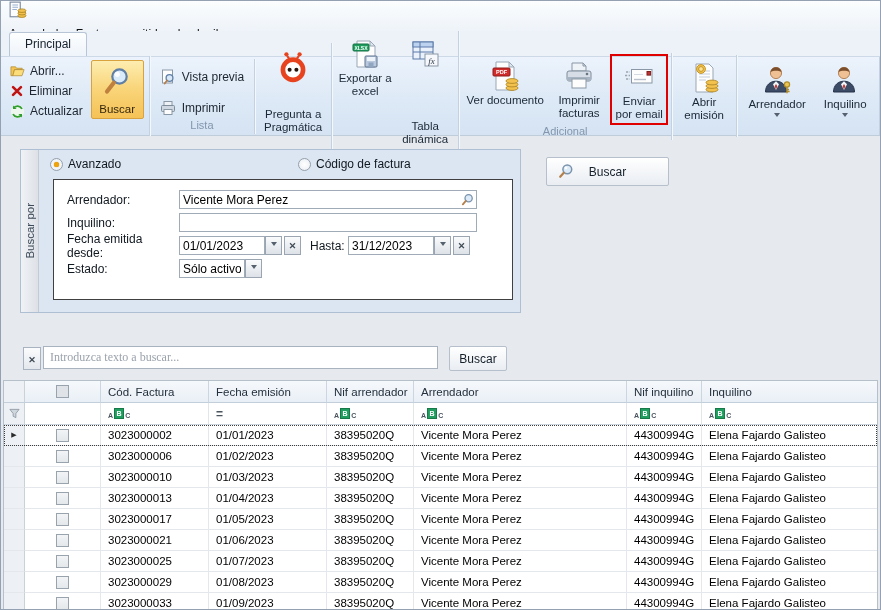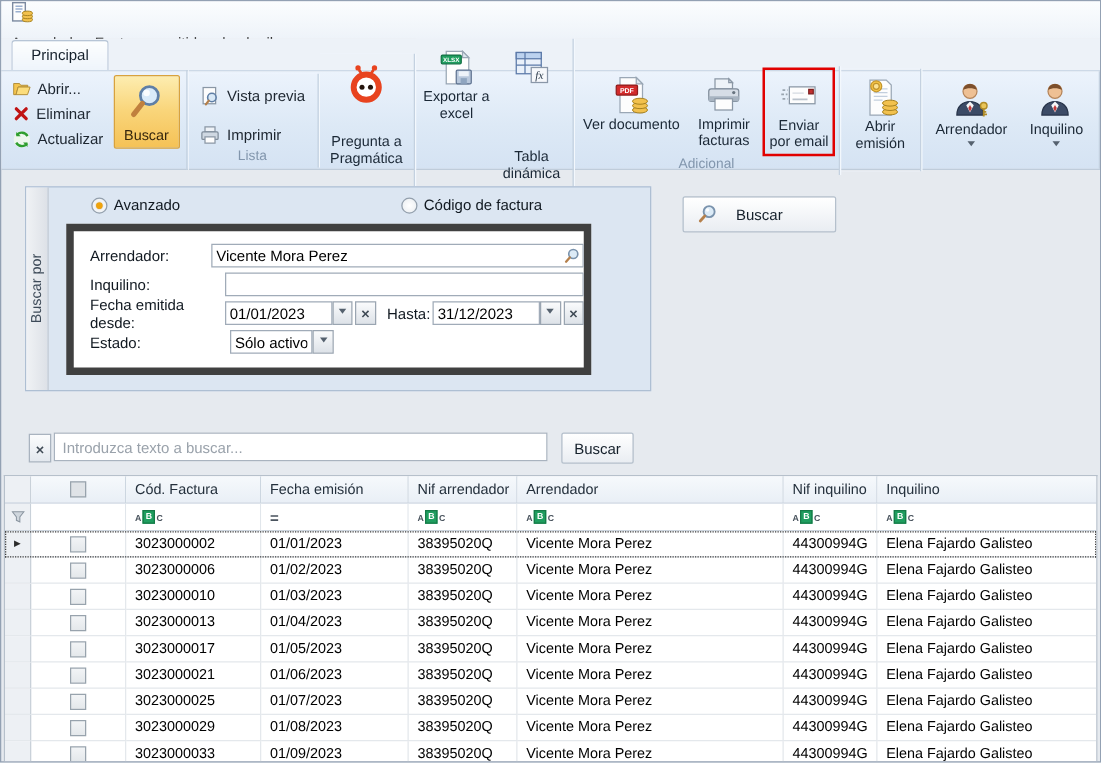--- a/index.html
+++ b/index.html
@@ -36,46 +36,46 @@
     display:flex;flex-direction:column;align-items:center;justify-content:space-between;padding:5px 2px 3px;}
   .buscar-big .blbl{font-size:11.5px;color:#35260d;}
   .ddarrow{width:0;height:0;border:3.5px solid transparent;border-top:4px solid #55616e;margin-top:2px;}
   .redbox{border:2px solid #e10000;display:flex;align-self:flex-start;margin-top:-1px;height:71px;box-sizing:border-box;}
   
   .groupbox{position:absolute;left:19px;top:148px;width:501px;height:164px;background:#dce6f2;
     border:1px solid #aebfd3;box-sizing:border-box;}
   .dockstrip{position:absolute;left:0;top:0;bottom:0;width:17px;background:linear-gradient(90deg,#f0f2f5,#dde1e7);
     border-right:1px solid #c2cad4;display:flex;align-items:center;justify-content:center;}
   .dockstrip span{writing-mode:vertical-rl;transform:rotate(180deg);font-size:11.5px;color:#3d4a58;}
-  .radiorow{position:absolute;left:34px;top:7px;right:4px;height:20px;}
+  .radiorow{position:absolute;left:11px;top:7px;right:4px;height:20px;}
   .radio{position:absolute;display:flex;align-items:center;gap:5px;font-size:12px;color:#101820;}
   .rdot{width:13px;height:13px;border-radius:50%;border:1px solid #94a0ad;background:radial-gradient(#fff,#e8ecf0);box-sizing:border-box;position:relative;}
   .radio.sel .rdot::after{content:"";position:absolute;left:3px;top:3px;width:5px;height:5px;border-radius:50%;background:#f0a30a;box-shadow:0 0 1px #b97b00;}
-  .innerbox{position:absolute;left:32px;top:29px;width:420px;height:121px;background:#fff;
-    border:6px solid #404040;box-sizing:border-box;padding:8px 0 0 13px;}
+  .innerbox{position:absolute;left:32px;top:29px;width:460px;height:121px;background:#fff;
+    border:1px solid #404040;box-sizing:border-box;padding:8px 0 0 13px;}
   .frow{display:flex;align-items:center;height:23px;}
   .flabel{width:112px;font-size:12px;color:#101820;}
   .tfield{height:19px;border:1px solid #a0abb8;background:#fff;font-family:"Liberation Sans",sans-serif;
     font-size:12px;color:#000;padding:0 3px;box-sizing:border-box;}
   .fieldwrap{position:relative;display:flex;}
   .fieldwrap .lupa{position:absolute;right:3px;top:3px;}
   .ctlbtn{width:17px;height:19px;border:1px solid #9aa5b1;background:linear-gradient(#fafbfc,#dde2e8);
     box-sizing:border-box;display:flex;align-items:center;justify-content:center;}
   .ctlbtn .ddarrow{margin-top:0;}
   .xbtn::before{content:"\2715";font-size:9px;font-weight:bold;color:#3f4a55;}
   .hastalbl{margin-left:9px;width:38px;font-size:12px;color:#101820;}
   .panelbuscar{position:absolute;left:545px;top:156px;width:121px;height:27px;border:1px solid #b5c0cc;border-radius:2px;
     background:linear-gradient(#ffffff,#e9edf2);display:flex;align-items:center;justify-content:center;}
   .panelbuscar .plupa{position:absolute;left:11px;top:5px;}
   .panelbuscar span{font-size:12px;color:#15202b;}
   
   .fclear{position:absolute;left:22px;top:346px;width:16px;height:21px;border:1px solid #a9b3bf;
     background:linear-gradient(#fbfcfd,#e3e8ee);display:flex;align-items:center;justify-content:center;}
   .finput{position:absolute;left:42px;top:345px;width:395px;height:23px;border:1px solid #a9b3bf;
-    font-family:Liberation Sans, sans-serif;font-size:12px;padding:0 6px;box-sizing:border-box;color:#6d28d9;}
+    font-family:Liberation Serif, serif;font-size:12px;padding:0 6px;box-sizing:border-box;color:#6d28d9;}
   .finput::placeholder{color:#9aa2ab;opacity:1;}
   .fbuscar{position:absolute;left:448px;top:345px;width:56px;height:23px;border:1px solid #b5c0cc;border-radius:2px;
     background:linear-gradient(#ffffff,#e9edf2);display:flex;align-items:center;justify-content:center;font-size:12px;color:#15202b;}
   
   .grid{position:absolute;left:2px;top:379px;right:2px;bottom:0;background:#fff;border:1px solid #b6c0cb;
     border-bottom:none;overflow:hidden;box-sizing:border-box;}
   .grow,.ghead,.gfilter{display:grid;grid-template-columns:21px 76px 108px 118px 87px 213px 75px 1fr;}
   .ghead{height:22px;}
   .ghead .hc{background:linear-gradient(#f6f9fc,#e9eff6);border-right:1px solid #ccd6e0;border-bottom:1px solid #c3cedb;
     display:flex;align-items:center;padding-left:7px;font-size:11.5px;color:#24303c;box-sizing:border-box;}

